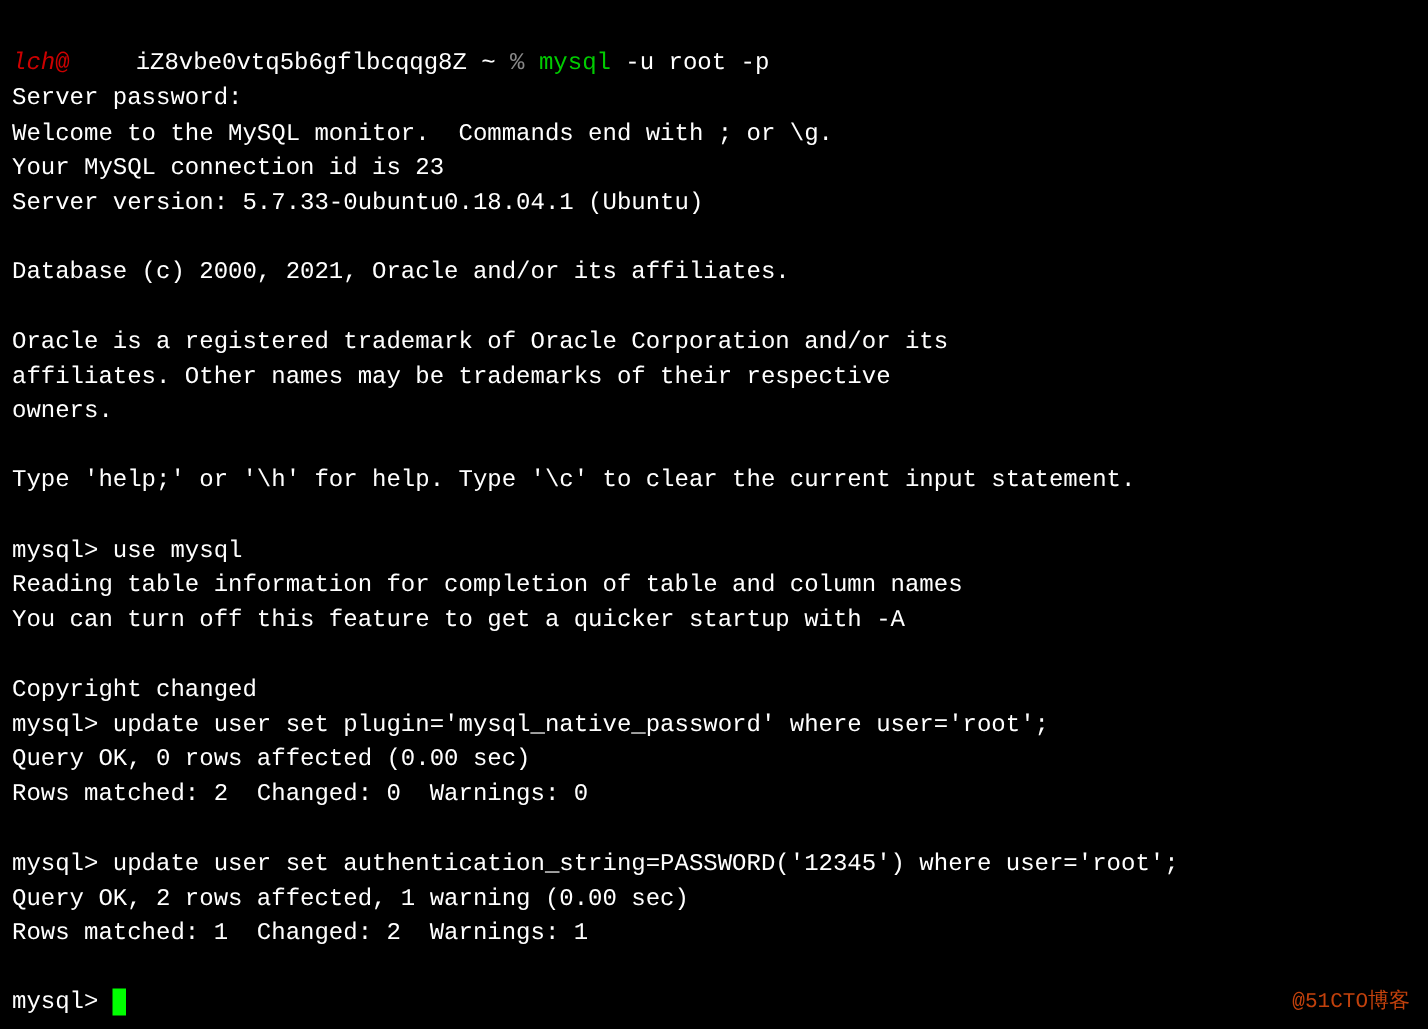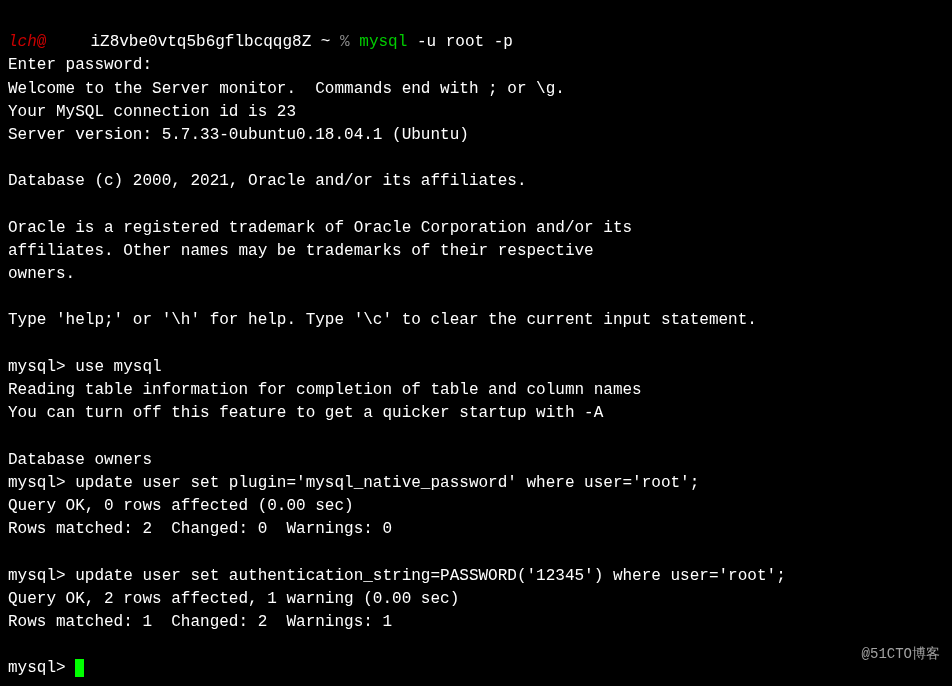--- a/index.html
+++ b/index.html
@@ -27,49 +27,49 @@
     .prompt-mysql { color: #fff; }
     .cursor {
       display: inline-block;
       width: 9px;
       height: 18px;
       background: #00ff00;
       vertical-align: middle;
     }
     .watermark {
       position: absolute;
-      bottom: 22px;
+      bottom: 8px;
       right: 12px;
-      color: #a3a3a3;
+      color: #c2410c;
       font-size: 14px;
     }
   </style>
 </head>
 <body>
 
 <div class="terminal">
 <span class="user">lch</span><span class="at">@</span><span class="host">iZ8vbe0vtq5b6gflbcqqg8Z</span><span class="tilde"> ~ </span><span class="pct">% </span><span class="cmd-name">mysql</span><span class="cmd-args"> -u root -p</span>
-<span class="output">Enter password:</span>
-<span class="output">Welcome to the Server monitor.  Commands end with ; or \g.</span>
+<span class="output">Server password:</span>
+<span class="output">Welcome to the MySQL monitor.  Commands end with ; or \g.</span>
 <span class="output">Your MySQL connection id is 23</span>
 <span class="output">Server version: 5.7.33-0ubuntu0.18.04.1 (Ubuntu)</span>
 <span class="output"></span>
 <span class="output">Database (c) 2000, 2021, Oracle and/or its affiliates.</span>
 <span class="output"></span>
 <span class="output">Oracle is a registered trademark of Oracle Corporation and/or its</span>
 <span class="output">affiliates. Other names may be trademarks of their respective</span>
 <span class="output">owners.</span>
 <span class="output"></span>
 <span class="output">Type 'help;' or '\h' for help. Type '\c' to clear the current input statement.</span>
 <span class="output"></span>
 <span class="prompt-mysql">mysql&gt; use mysql</span>
 <span class="output">Reading table information for completion of table and column names</span>
 <span class="output">You can turn off this feature to get a quicker startup with -A</span>
 <span class="output"></span>
-<span class="output">Database owners</span>
+<span class="output">Copyright changed</span>
 <span class="prompt-mysql">mysql&gt; update user set plugin='mysql_native_password' where user='root';</span>
 <span class="output">Query OK, 0 rows affected (0.00 sec)</span>
 <span class="output">Rows matched: 2  Changed: 0  Warnings: 0</span>
 <span class="output"></span>
 <span class="prompt-mysql">mysql&gt; update user set authentication_string=PASSWORD('12345') where user='root';</span>
 <span class="output">Query OK, 2 rows affected, 1 warning (0.00 sec)</span>
 <span class="output">Rows matched: 1  Changed: 2  Warnings: 1</span>
 <span class="output"></span>
 <span class="prompt-mysql">mysql&gt; </span><span class="cursor"></span>
 </div>

